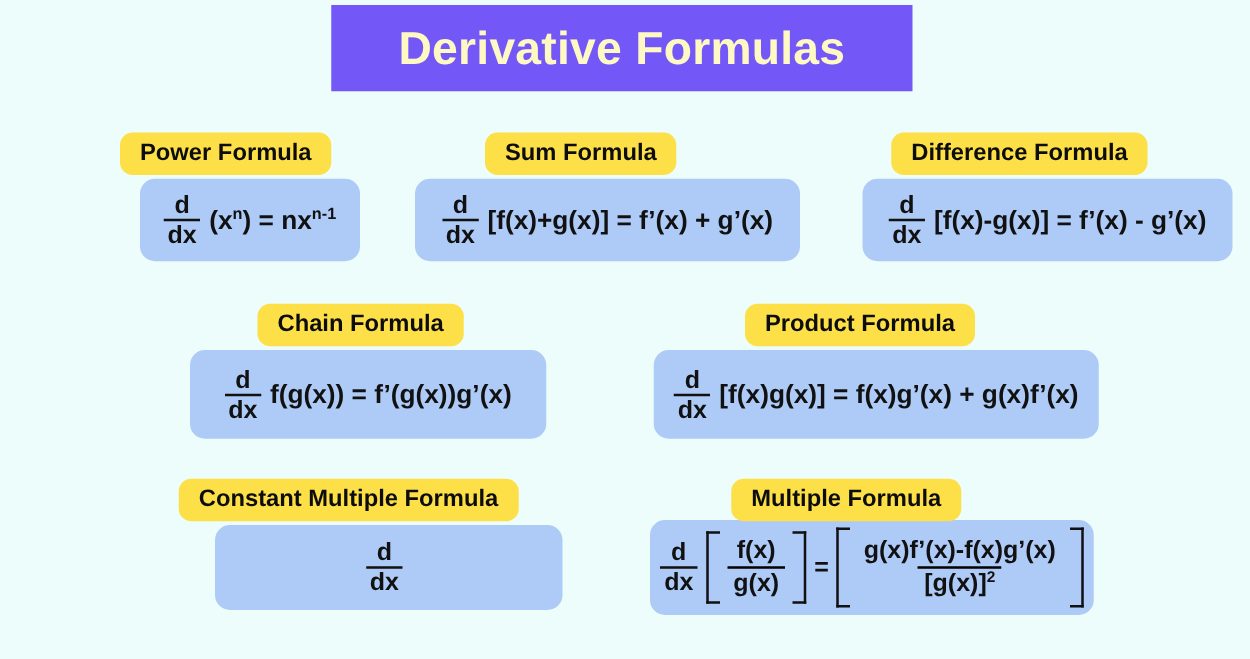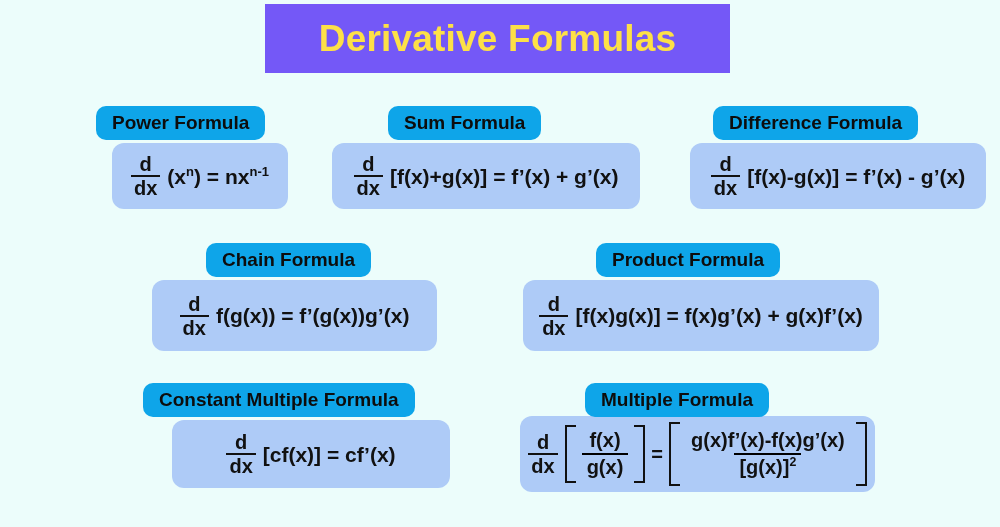--- a/index.html
+++ b/index.html
@@ -12,32 +12,32 @@
   }
   .page{position:relative;width:1000px;height:527px;}
 
   
   .title-bar{
     position:absolute;left:265px;top:4px;width:465px;height:69px;
     background:#7458f7;
     display:flex;align-items:center;justify-content:center;
   }
   .title-text{
-    color:#fde047;
+    color:#fef9c3;
     font-size:37px;
     font-weight:bold;
     letter-spacing:0.2px;
     white-space:nowrap;
   }
 
   
   .card{position:absolute;}
   .label{
     position:absolute;
-    background:#0ea5e9;
+    background:#fde047;
     color:#0d0d0d;
     font-size:19px;
     font-weight:bold;
     border-radius:10px;
     padding:6px 16px 7px 16px;
     white-space:nowrap;
     z-index:3;
     line-height:1.12;
   }
   .formula-box{
@@ -179,21 +179,20 @@
   </div>
 
   <div class="card">
     <div class="label" style="left:143px;top:383px;">Constant Multiple Formula</div>
     <div class="formula-box" style="left:172px;top:420px;width:278px;height:68px;">
       <div class="formula">
         <span class="ddx">
           <span class="num">d</span>
           <span class="den">dx</span>
         </span>
-        <span class="rest">[cf(x)] = cf’(x)</span>
       </div>
     </div>
   </div>
 
   <div class="card">
     <div class="label" style="left:585px;top:383px;">Multiple Formula</div>
     <div class="formula-box" style="left:520px;top:416px;width:355px;height:76px;">
       <div class="formula" style="font-size:20px;">
 
         <span class="ddx">

